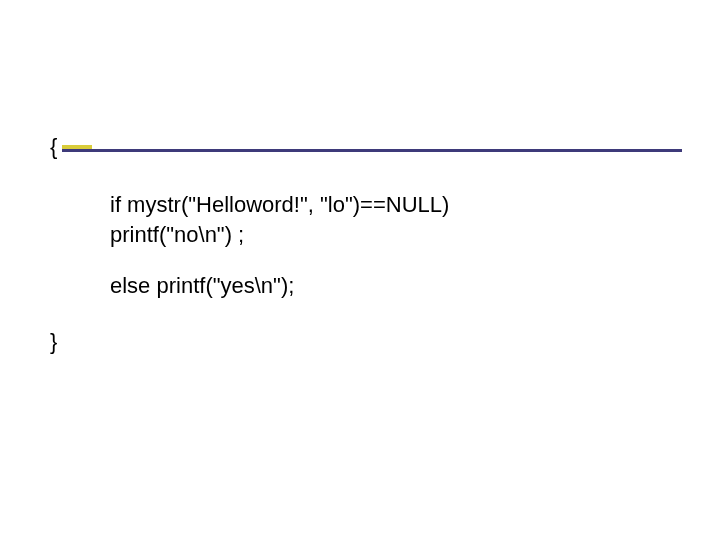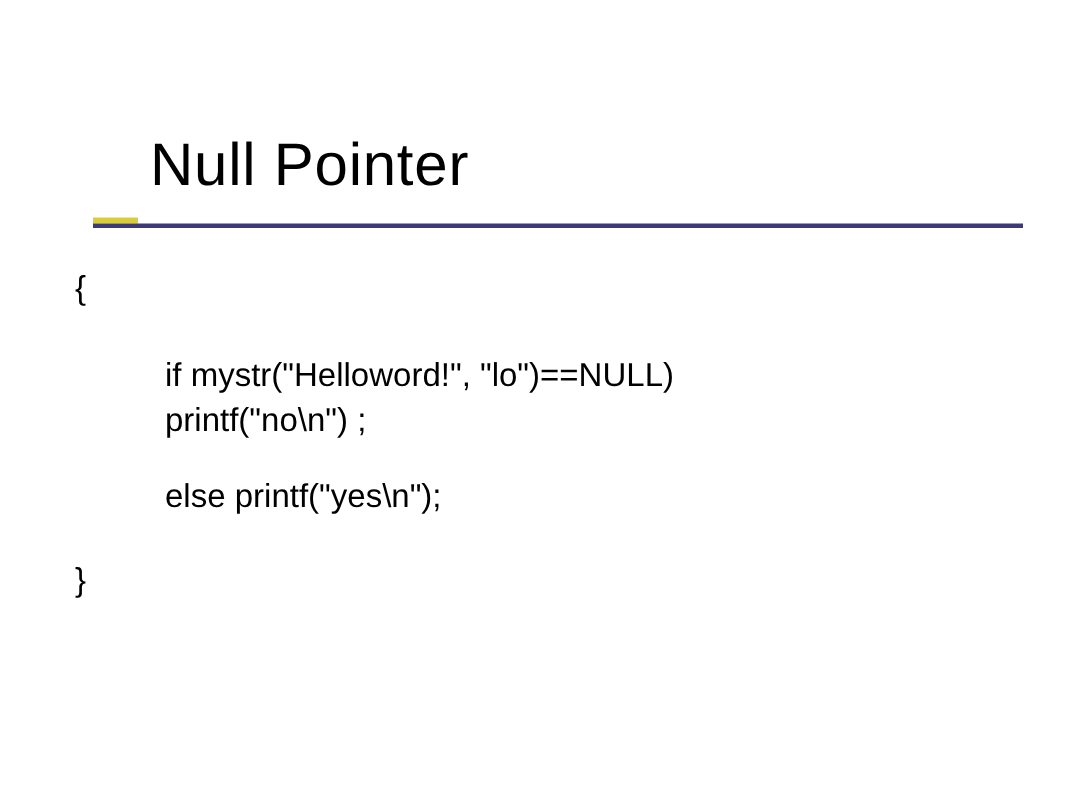--- a/index.html
+++ b/index.html
@@ -84,21 +84,20 @@
   }
   .close-brace {
     margin-top: 6px;
   }
 </style>
 </head>
 <body>
 
 <div class="slide">
   <div class="title-area">
-    <div class="title-text">Null Pointer</div>
     <div class="underline-container">
       <div class="underline-yellow"></div>
       <div class="underline-purple"></div>
     </div>
   </div>
 
   <div class="content-area">
     <div class="line-2">{</div>
     <div class="indented-block">
       <div class="code-line">if mystr("Helloword!", "lo")==NULL)</div>

